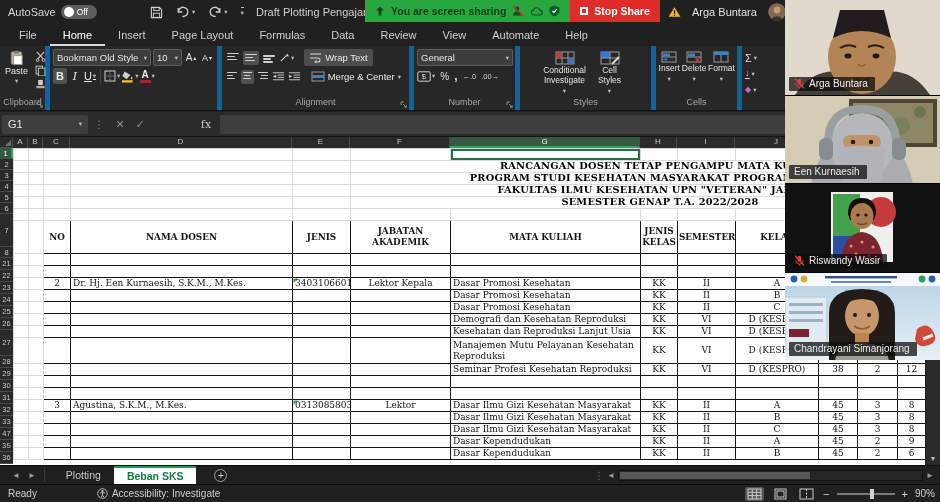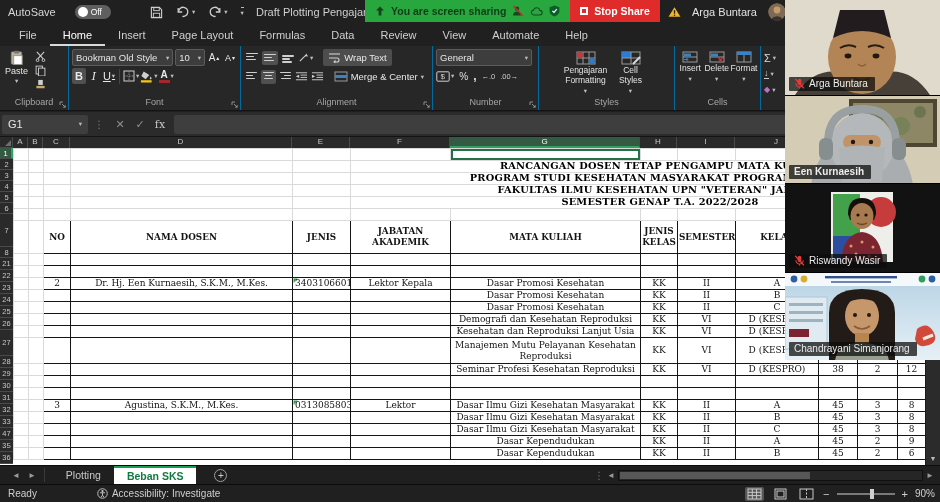--- a/index.html
+++ b/index.html
@@ -2,21 +2,21 @@
 <html><head>
 <meta charset="utf-8">
 <style>
   * { box-sizing: border-box; margin: 0; padding: 0; }
   html,body { width: 940px; height: 502px; overflow: hidden; background:#1f1f1f;
     font-family: "Liberation Sans", sans-serif; }
   svg { display:block; }
 
   
   #titlebar { position:absolute; top:0; left:0; width:940px; height:24px; background:#202020; color:#d6d6d6; }
-  #autosave { position:absolute; left:8px; top:0; height:24px; display:flex; align-items:center; gap:19px; font-size:11px; }
+  #autosave { position:absolute; left:8px; top:0; height:24px; display:flex; align-items:center; gap:5px; font-size:11px; }
   .pill { width:36px; height:14px; border-radius:8px; background:#5f5f5f; display:flex; align-items:center; padding:0 3px; gap:3px; }
   .knob { width:10px; height:10px; border-radius:50%; background:#fff; }
   .pill span { font-size:8.5px; color:#fff; }
   #qat { position:absolute; left:150px; top:0; height:24px; display:flex; align-items:center; gap:13px; }
   .qbtn { display:flex; align-items:center; gap:2px; }
   .caret { font-size:6.5px; color:#bdbdbd; }
   #doc-title { position:absolute; left:256px; top:0; line-height:24px; font-size:11px; color:#cfcfcf; white-space:nowrap; }
   #tb-right { position:absolute; left:644px; top:0; height:24px; display:flex; align-items:center; gap:11px; }
   #user-name { font-size:11px; color:#e2e2e2; }
   #avatar { width:18px; height:18px; border-radius:50%; overflow:hidden; }
@@ -28,21 +28,21 @@
   .sb-stop { background:#e02b2b; color:#fff; display:flex; align-items:center; gap:6px; padding:0 10px; font-size:10.5px; font-weight:bold; }
   .stopsq { width:8px; height:8px; border:2px solid #fff; }
 
   
   #ribbon-tabs { position:absolute; top:24px; left:0; width:940px; height:22px; display:flex; padding-left:6px; background:#202020; }
   .rtab { padding:0 13px; line-height:22px; font-size:11px; color:#cfcfcf; white-space:nowrap; }
   .rtab.active { color:#fff; box-shadow: inset 0 -2px 0 #d9d9d9; }
 
   
   #ribbon { position:absolute; top:46px; left:0; width:940px; height:65px; background:#272727; border-bottom:1px solid #141414; display:flex; }
-  .rgroup { position:relative; border-right:1px solid #0369a1; display:flex; flex-direction:column; flex:none; }
+  .rgroup { position:relative; border-right:5px solid #0369a1; display:flex; flex-direction:column; flex:none; }
   .rg-body { flex:1; display:flex; padding:3px 3px 0; }
   .rg-label { height:13px; text-align:center; font-size:9px; color:#a6a6a6; position:relative; }
   .launcher { position:absolute; right:2px; bottom:2px; }
   .bigbtn { display:flex; flex-direction:column; align-items:center; gap:1px; color:#e3e3e3; font-size:9px; padding:1px 2px; }
   .minicol { display:flex; flex-direction:column; gap:3px; padding:2px 0 0 3px; }
   .combo { background:#3d3d3d; border:1px solid #5c5c5c; border-radius:2px; color:#e6e6e6; font-size:9.5px; height:17px; display:flex; align-items:center; justify-content:space-between; padding:0 3px; white-space:nowrap; overflow:hidden; }
   .frow { display:flex; gap:2px; align-items:center; }
   .fcol { display:flex; flex-direction:column; gap:2px; width:100%; }
   .tgl { min-width:14px; height:16px; display:flex; align-items:center; justify-content:center; color:#e8e8e8; font-size:11px; border-radius:2px; gap:1px; }
   .tgl.on { background:#505050; }
@@ -58,40 +58,40 @@
   .decic { font-size:7.5px; color:#cfcfcf; white-space:nowrap; }
   .vbtn { display:flex; flex-direction:column; align-items:center; gap:1px; color:#e2e2e2; font-size:8.5px; text-align:center; line-height:1.15; padding-top:2px; }
   .erow { display:flex; align-items:center; gap:2px; color:#dcdcdc; font-size:10px; height:15px; }
   .fillic { font-size:9px; border-bottom:1.5px solid #cfcfcf; line-height:9px; }
 
   
   #formula-bar { position:absolute; top:112px; left:0; width:940px; height:25px; background:#2b2b2b; border-bottom:1px solid #141414; display:flex; align-items:center; }
   #name-box { margin-left:2px; width:86px; height:19px; background:#3e3e3e; border-radius:2px; display:flex; align-items:center; justify-content:space-between; padding:0 6px; color:#e8e8e8; font-size:11px; }
   .fb-dots { color:#7f7f7f; font-size:10px; margin:0 6px; }
   .fbtn { width:20px; text-align:center; font-size:11px; color:#8f8f8f; }
-  .fx { font-family:"DejaVu Serif", serif; color:#c9c9c9; }
+  .fx { font-family:"DejaVu Serif", serif; color:#c9c9c9;margin-left:46px; }
   #formula-field { flex:1; height:19px; background:#3e3e3e; border-radius:2px; margin:0 3px 0 4px; }
 
   
   #sheet { position:absolute; top:137px; left:0; width:940px; height:328px; background:#fff; overflow:hidden; }
   #corner { position:absolute; left:0; top:0; width:13px; height:11px; background:#2a2a2a; border-right:1px solid #4a4a4a; border-bottom:1px solid #4a4a4a; }
   #corner i { position:absolute; right:1px; bottom:1px; border-left:6px solid transparent; border-bottom:6px solid #6e6e6e; }
   #col-headers { position:absolute; left:13px; top:0; right:0; height:11px; background:#2a2a2a; display:flex; }
   .colh { border-right:1px solid #4a4a4a; font-size:8px; color:#c8c8c8; text-align:center; line-height:10px; flex:none; }
   .colh.sel { background:#355a43; color:#fff; border-bottom:2px solid #31a061; }
   #row-headers { position:absolute; left:0; top:11px; width:13px; background:#2a2a2a; }
   .rowh { border-bottom:1px solid #4a4a4a; font-size:7.5px; color:#c8c8c8; text-align:center; display:flex; align-items:center; justify-content:center; }
   .rowh.sel { background:#355a43; color:#fff; border-right:2px solid #31a061; }
   #grid-table { position:absolute; left:13px; top:11px; border-collapse:collapse; table-layout:fixed; width:912px; font-family:"DejaVu Serif", serif; font-size:9px; color:#141414; }
   #grid-table td, #grid-table th { border:1px solid #dadada; height:12px; padding:0 2px; overflow:hidden; white-space:nowrap; vertical-align:middle; line-height:1.05; }
   tr.h11 td { height:11px; }
   #grid-table .tb { border-color:#151515; }
   #grid-table th.tb { font-weight:bold; font-size:8.8px; text-align:center; white-space:normal; line-height:1.2; padding:1px; }
   .title-cell { font-weight:bold; font-size:9.8px; text-align:center; padding-left:46px !important; color:#000; letter-spacing:.2px; }
-  .c { text-align:center; } .l { text-align:center; }
+  .c { text-align:center; } .l { text-align:left; }
   .note { background-image: linear-gradient(135deg, #2f9e4c 3.5px, transparent 3.5px); }
   .wrap { white-space:normal !important; line-height:1.15 !important; }
   .selcell { box-shadow: inset 0 0 0 2px #217346; }
   #vscroll { position:absolute; right:0; top:11px; width:15px; height:317px; background:#2b2b2b; border-left:1px solid #1a1a1a; z-index:5; }
   .vthumb { position:absolute; left:3px; top:14px; width:9px; height:70px; background:#575757; border-radius:4px; }
   .varrow { position:absolute; bottom:0; width:100%; height:13px; color:#bdbdbd; font-size:7px; text-align:center; line-height:13px; }
 
   
   #tabbar { position:absolute; top:465px; left:0; width:940px; height:19px; background:#1f1f1f; border-top:1px solid #0c0c0c; display:flex; align-items:center; }
   .tnav { color:#9b9b9b; font-size:8px; margin-left:12px; }
@@ -112,21 +112,21 @@
   #sb-right { position:absolute; right:5px; height:18px; display:flex; align-items:center; gap:7px; }
   .viewic { padding:1px 2px; border-radius:2px; }
   .viewic.on { background:#555; }
   .ztrack { width:58px; height:2px; background:#7a7a7a; position:relative; }
   .zthumb { position:absolute; left:33px; top:-4px; width:4px; height:10px; background:#d0d0d0; }
 
   
   #video-panel { position:absolute; right:0; top:0; width:155px; height:360px; z-index:50; background:#0d0d0d; }
   .vtile { position:relative; overflow:hidden; }
   .vtile + .vtile { border-top:1px solid #000; }
-  .vtile.speaking { box-shadow: inset 0 0 0 2px #2fae53; font-weight: bold; }
+  .vtile.speaking { box-shadow: inset 0 0 0 2px #2fae53; }
   .vlabel { position:absolute; left:4px; bottom:4px; background:rgba(12,12,12,.74); color:#ececec; font-size:10px; padding:1px 7px 2px 5px; display:flex; align-items:center; gap:4px; border-radius:1px; white-space:nowrap; }
 </style>
 </head>
 <body>
 
 <div id="titlebar">
   <div id="autosave">
     <span>AutoSave</span>
     <span class="pill">
         <span class="knob"></span>
@@ -215,21 +215,21 @@
     <div class="rtab">Page Layout</div>
     <div class="rtab">Formulas</div>
     <div class="rtab">Data</div>
     <div class="rtab">Review</div>
     <div class="rtab">View</div>
     <div class="rtab">Automate</div>
     <div class="rtab">Help</div>
   </div>
 
 <div id="ribbon">
-  <div class="rgroup" style="width:69px">
+  <div class="rgroup" style="width:50px">
     <div class="rg-body" style="gap:2px;">
       <div class="bigbtn">
         <svg viewBox="0 0 16 16" width="15" height="15">
             <rect x="2.5" y="2" width="11" height="13" rx="1" fill="#b9b3a2" stroke="#8f8a7c"></rect>
             <rect x="5.5" y="0.8" width="5" height="2.8" rx="0.8" fill="#7b766a"></rect>
             <rect x="5" y="6" width="9" height="9.4" fill="#fff" stroke="#9a958a"></rect>
           </svg>
         <span>Paste</span>
           <span class="caret">▾</span>
       </div>
@@ -294,26 +294,20 @@
               </svg>
           <span class="caret">▾</span>
             </span>
         <span class="tgl">
           <span style="display:inline-block;width:11px;text-align:center;font-size:10px;font-weight:bold;border-bottom:3px solid #a5262c;line-height:10px;">A</span>
           <span class="caret">▾</span>
             </span>
       </div>
     </div>
       </div>
-    <div class="rg-label"><span>Font</span>
-      <span class="launcher">
-          <svg viewBox="0 0 7 7" width="7" height="7">
-            <path d="M1 1 H4 M1 1 V4 M3 3 L6.2 6.2 M6.2 6.2 H4.2 M6.2 6.2 V4.2" stroke="#9a9a9a" stroke-width="0.9" fill="none"></path>
-          </svg>
-        </span></div>
   </div>
 
   <div class="rgroup" style="width:192px">
     <div class="rg-body">
         <div class="fcol">
       <div class="frow">
         <span class="al vt">
               <b class="w1"></b>
               <b class="w2"></b>
               <b class="w3"></b>
@@ -431,21 +425,21 @@
     <div class="rg-body" style="gap:2px; justify-content:center;">
       <div class="vbtn" style="width:46px">
         <svg viewBox="0 0 20 14" width="20" height="14">
             <rect x="1" y="1" width="18" height="12" fill="none" stroke="#9a9a9a"></rect>
             <line x1="1" y1="7" x2="19" y2="7" stroke="#9a9a9a"></line>
             <line x1="7" y1="1" x2="7" y2="13" stroke="#9a9a9a"></line>
             <line x1="13" y1="1" x2="13" y2="13" stroke="#9a9a9a"></line>
             <rect x="1.5" y="1.5" width="5" height="5" fill="#d13438"></rect>
             <rect x="13.5" y="7.5" width="5" height="5" fill="#2b7cd3"></rect>
           </svg>
-        <span>Pengajaran Formatting</span>
+        <span>Conditional Investigate</span>
           <span class="caret">▾</span>
         </div>
       <div class="vbtn" style="width:40px">
         <svg viewBox="0 0 20 14" width="20" height="14">
             <rect x="1" y="1" width="18" height="12" fill="none" stroke="#9a9a9a"></rect>
             <rect x="1" y="1" width="9" height="6" fill="#2b7cd3"></rect>
             <line x1="1" y1="7" x2="19" y2="7" stroke="#9a9a9a"></line>
             <line x1="10" y1="1" x2="10" y2="13" stroke="#9a9a9a"></line>
             <line x1="12" y1="13" x2="19" y2="6" stroke="#d8d8d8" stroke-width="2"></line>
           </svg>

